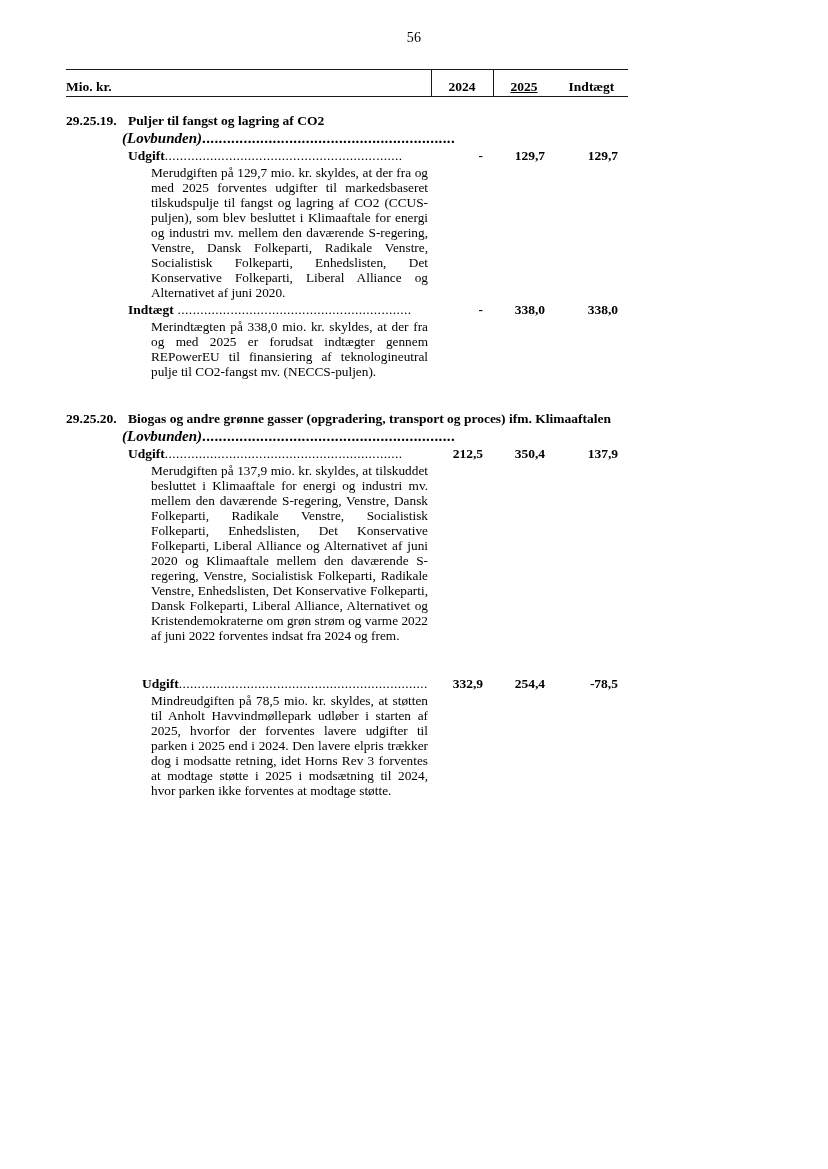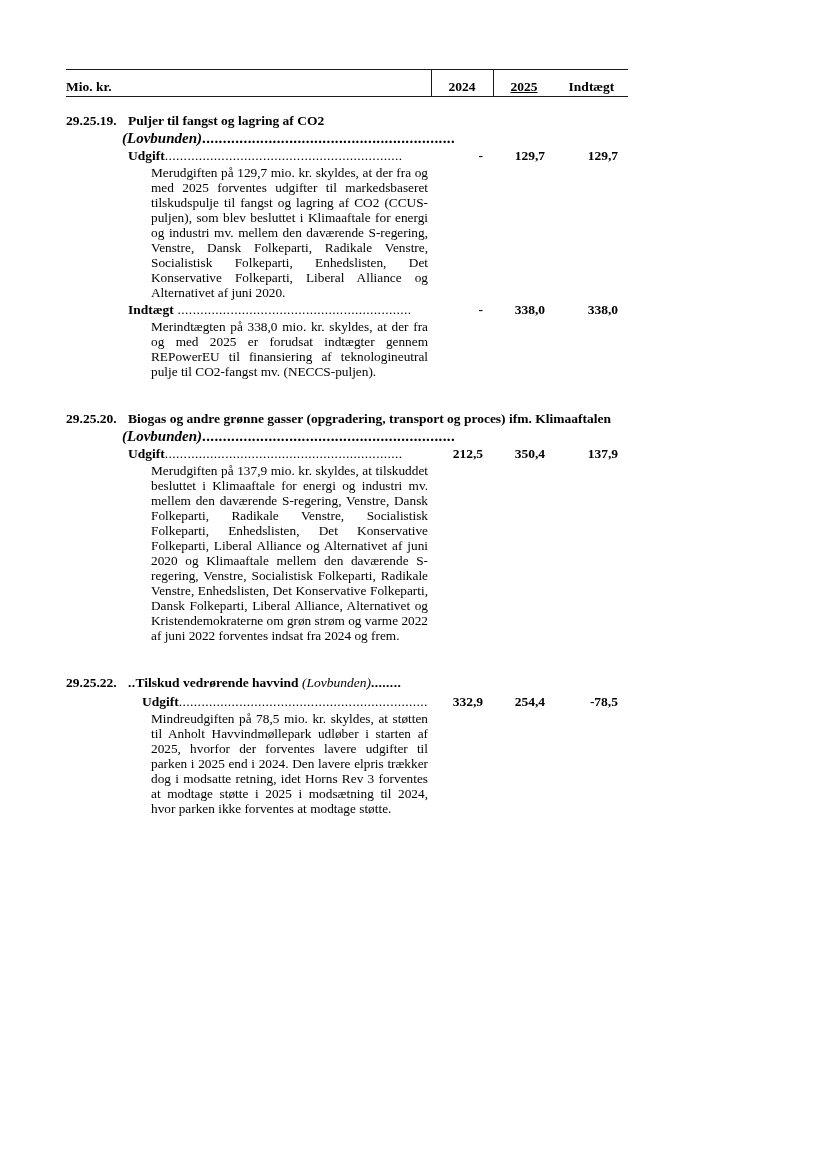--- a/index.html
+++ b/index.html
@@ -153,20 +153,21 @@
     text-justify: inter-word;
     margin-top: 1px;
   }
   .spacer-lg { height: 18px; }
 </style>
 </head>
 <body>
 
 <div class="page">
 
+  <div class="page-number">56</div>
 
   <div class="content">
 
     <div class="thead">
       <div class="rule-top"></div>
       <div class="rule-bottom"></div>
       <div class="vline vline-1"></div>
       <div class="vline vline-2"></div>
       <div class="head-unit">Mio. kr.</div>
       <div class="head-col head-2024">2024</div>
@@ -222,24 +223,20 @@
         <div class="val val-2024">212,5</div>
         <div class="val val-2025">350,4</div>
         <div class="val val-aendring">137,9</div>
       </div>
       <div class="para">Merudgiften på 137,9 mio. kr. skyldes, at tilskuddet besluttet i Klimaaftale for energi og industri mv. mellem den daværende S-regering, Venstre, Dansk Folkeparti, Radikale Venstre, Socialistisk Folkeparti, Enhedslisten, Det Konservative Folkeparti, Liberal Alliance og Alternativet af juni 2020 og Klimaaftale mellem den daværende S-regering, Venstre, Socialistisk Folkeparti, Radikale Venstre, Enhedslisten, Det Konservative Folkeparti, Dansk Folkeparti, Liberal Alliance, Alternativet og Kristendemokraterne om grøn strøm og varme 2022 af juni 2022 forventes indsat fra 2024 og frem.</div>
     </div>
 
     <div class="spacer-lg"></div>
 
     <div class="entry">
-      <div class="entry-head">
-        <span class="entry-num">29.25.22.</span>
-        <span class="entry-title"><span class="dots">..</span><span>Tilskud vedrørende havvind</span> <span class="ital">(Lovbunden)</span><span class="dots">........</span></span>
-      </div>
 
       <div class="row">
         <div class="row-label" style="left:76px;width:289px;">
           <span>Udgift</span><span class="dots">..................................................................</span>
         </div>
         <div class="val val-2024">332,9</div>
         <div class="val val-2025">254,4</div>
         <div class="val val-aendring">-78,5</div>
       </div>
       <div class="para">Mindreudgiften på 78,5 mio. kr. skyldes, at støtten til Anholt Havvindmøllepark udløber i starten af 2025, hvorfor der forventes lavere udgifter til parken i 2025 end i 2024. Den lavere elpris trækker dog i modsatte retning, idet Horns Rev 3 forventes at modtage støtte i 2025 i modsætning til 2024, hvor parken ikke forventes at modtage støtte.</div>

